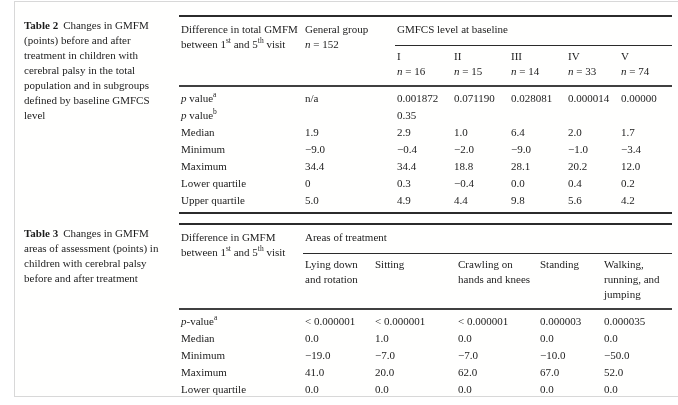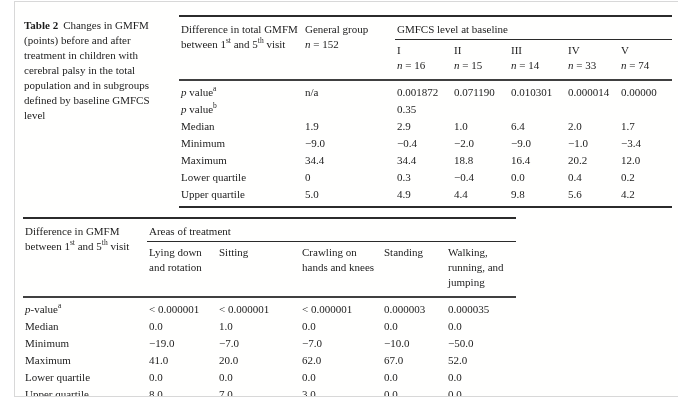--- a/index.html
+++ b/index.html
@@ -44,21 +44,21 @@
   }
   table.t th, table.t td {
     font-weight: normal;
     text-align: left;
     vertical-align: top;
     padding: 1px 3px 1px 2px;
     overflow: hidden;
     white-space: nowrap;
   }
   table.t thead th.h1 { padding-top: 5px; white-space: normal; }
-  table.t thead th.group { border-bottom: 1px solid #2b2b2b; padding-bottom: 2px; }
+  table.t thead th.group { border-bottom: 1px solid #2b2b2b; padding-bottom: 8px; }
   table.t thead tr.sub th { padding-top: 3px; padding-bottom: 6px; white-space: normal; }
   table.t tbody tr:first-child td { border-top: 2px solid #404040; padding-top: 4px; }
   table.t tbody tr:last-child td { padding-bottom: 4px; margin-left: 7px; }
   table.t td.rowlabel i, .pit { font-style: italic; }
   sup { font-size: 7.5px; line-height: 0; }
   i { font-style: italic; }
 </style>
 </head>
 <body>
 
@@ -92,21 +92,21 @@
           <th><span>IV</span><br><i>n</i><span> = 33</span></th>
           <th><span>V</span><br><i>n</i><span> = 74</span></th>
         </tr>
       </thead>
       <tbody>
         <tr>
           <td class="rowlabel"><i>p</i><span> value</span><sup>a</sup></td>
           <td>n/a</td>
           <td>0.001872</td>
           <td>0.071190</td>
-          <td>0.010301</td>
+          <td>0.028081</td>
           <td>0.000014</td>
           <td>0.00000</td>
         </tr>
         <tr>
           <td class="rowlabel"><i>p</i><span> value</span><sup>b</sup></td>
           <td></td>
           <td>0.35</td>
           <td></td>
           <td></td>
           <td></td>
@@ -128,21 +128,21 @@
           <td>−2.0</td>
           <td>−9.0</td>
           <td>−1.0</td>
           <td>−3.4</td>
         </tr>
         <tr>
           <td class="rowlabel"><i></i><span>Maximum</span><sup></sup></td>
           <td>34.4</td>
           <td>34.4</td>
           <td>18.8</td>
-          <td>16.4</td>
+          <td>28.1</td>
           <td>20.2</td>
           <td>12.0</td>
         </tr>
         <tr>
           <td class="rowlabel"><i></i><span>Lower quartile</span><sup></sup></td>
           <td>0</td>
           <td>0.3</td>
           <td>−0.4</td>
           <td>0.0</td>
           <td>0.4</td>
@@ -155,20 +155,23 @@
           <td>4.4</td>
           <td>9.8</td>
           <td>5.6</td>
           <td>4.2</td>
         </tr>
       </tbody>
     </table>
   </div>
 
   <div class="block">
+    <div class="caption">
+      <span class="cap-label">Table 3</span><span>Changes in GMFM areas of assessment (points) in children with cerebral palsy before and after treatment</span>
+    </div>
 
     <table class="t t3">
       <colgroup>
         <col style="width:124px">
           <col style="width:70px">
           <col style="width:83px">
           <col style="width:82px">
           <col style="width:64px">
           <col style="width:70px">
       </colgroup>

